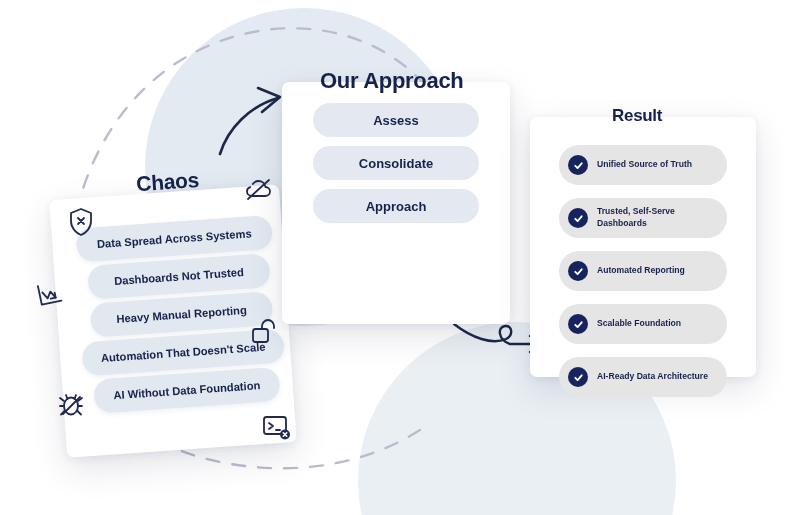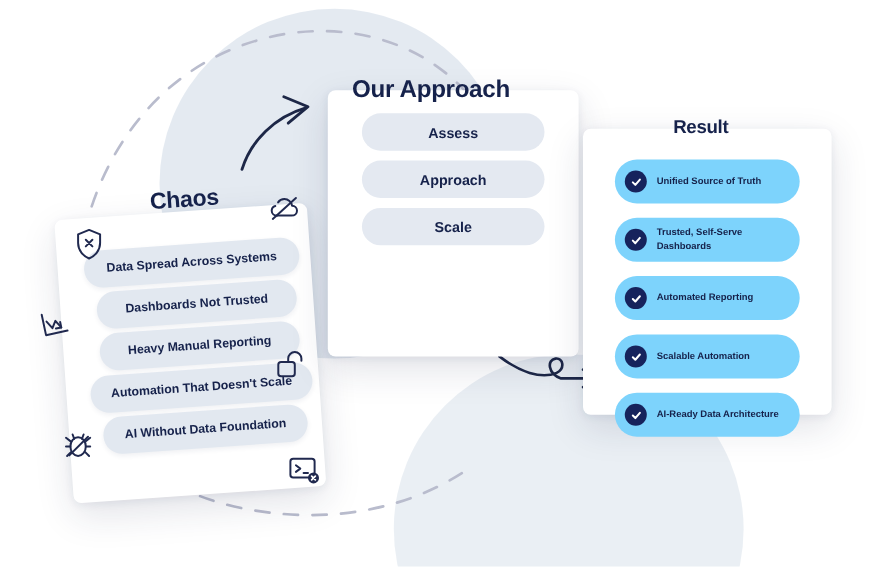--- a/index.html
+++ b/index.html
@@ -65,21 +65,21 @@
     font-size:11.2px;font-weight:bold;color:#16224b;white-space:nowrap;
   }
   .chaos-pill.w1{width:196px;margin-left:36px;}
   .chaos-pill.w2{width:182px;margin-left:45px;}
   .chaos-pill.w3{width:182px;margin-left:45px;}
   .chaos-pill.w4{width:202px;margin-left:34px;}
   .chaos-pill.w5{width:186px;margin-left:43px;}
 
   
   #card-approach{
-    left:298px;top:82px;width:228px;height:242px;
+    left:282px;top:82px;width:228px;height:242px;
   }
   #title-approach{
     left:320px;top:68px;font-size:22px;
   }
   .approach-list{position:absolute;left:31px;top:21px;width:166px;}
   .approach-pill{
     width:166px;height:34px;
     background:#e4e9f1;
     border-radius:22px;
     display:flex;align-items:center;justify-content:center;
@@ -92,21 +92,21 @@
   
   #card-result{
     left:530px;top:117px;width:226px;height:260px;
   }
   #title-result{
     left:612px;top:106px;font-size:17px;
   }
   .result-list{position:absolute;left:29px;top:28px;width:168px;}
   .result-pill{
     width:168px;min-height:30px;
-    background:#7dd3fc;
+    background:#e5e5e5;
     border-radius:20px;
     display:flex;align-items:center;
     padding:5px 0;
     margin-bottom:13px;
   }
   .check-circle{
     flex:0 0 auto;
     width:20px;height:20px;border-radius:50%;
     background:#16235c;
     margin-left:9px;margin-right:9px;
@@ -206,24 +206,24 @@
     <circle cx="23" cy="20.5" r="5" fill="#20294f" stroke="none"></circle>
     <path d="M21.3 18.8 L24.7 22.2 M24.7 18.8 L21.3 22.2" stroke="#ffffff" stroke-width="1.6"></path>
   </svg>
 
   <div class="card" id="card-approach">
     <div class="approach-list">
       <div class="approach-pill">
           <span>Assess</span>
         </div>
       <div class="approach-pill">
+          <span>Consolidate</span>
+        </div>
+      <div class="approach-pill">
           <span>Approach</span>
-        </div>
-      <div class="approach-pill">
-          <span>Scale</span>
         </div>
     </div>
   </div>
   <div class="card-title" id="title-approach">Our Approach</div>
 
   <div class="card" id="card-result">
     <div class="result-list">
 
       <div class="result-pill">
         <span class="check-circle">
@@ -251,21 +251,21 @@
         </span>
         <span class="label">Automated Reporting</span>
       </div>
 
       <div class="result-pill">
         <span class="check-circle">
           <svg width="11" height="11" viewBox="0 0 12 12" fill="none" stroke="#ffffff" stroke-width="2" stroke-linecap="round" stroke-linejoin="round">
               <path d="M2.5 6.3 L5 8.8 L9.5 3.6"></path>
             </svg>
         </span>
-        <span class="label">Scalable Automation</span>
+        <span class="label">Scalable Foundation</span>
       </div>
 
       <div class="result-pill">
         <span class="check-circle">
           <svg width="11" height="11" viewBox="0 0 12 12" fill="none" stroke="#ffffff" stroke-width="2" stroke-linecap="round" stroke-linejoin="round">
               <path d="M2.5 6.3 L5 8.8 L9.5 3.6"></path>
             </svg>
         </span>
         <span class="label">AI-Ready Data Architecture</span>
       </div>

